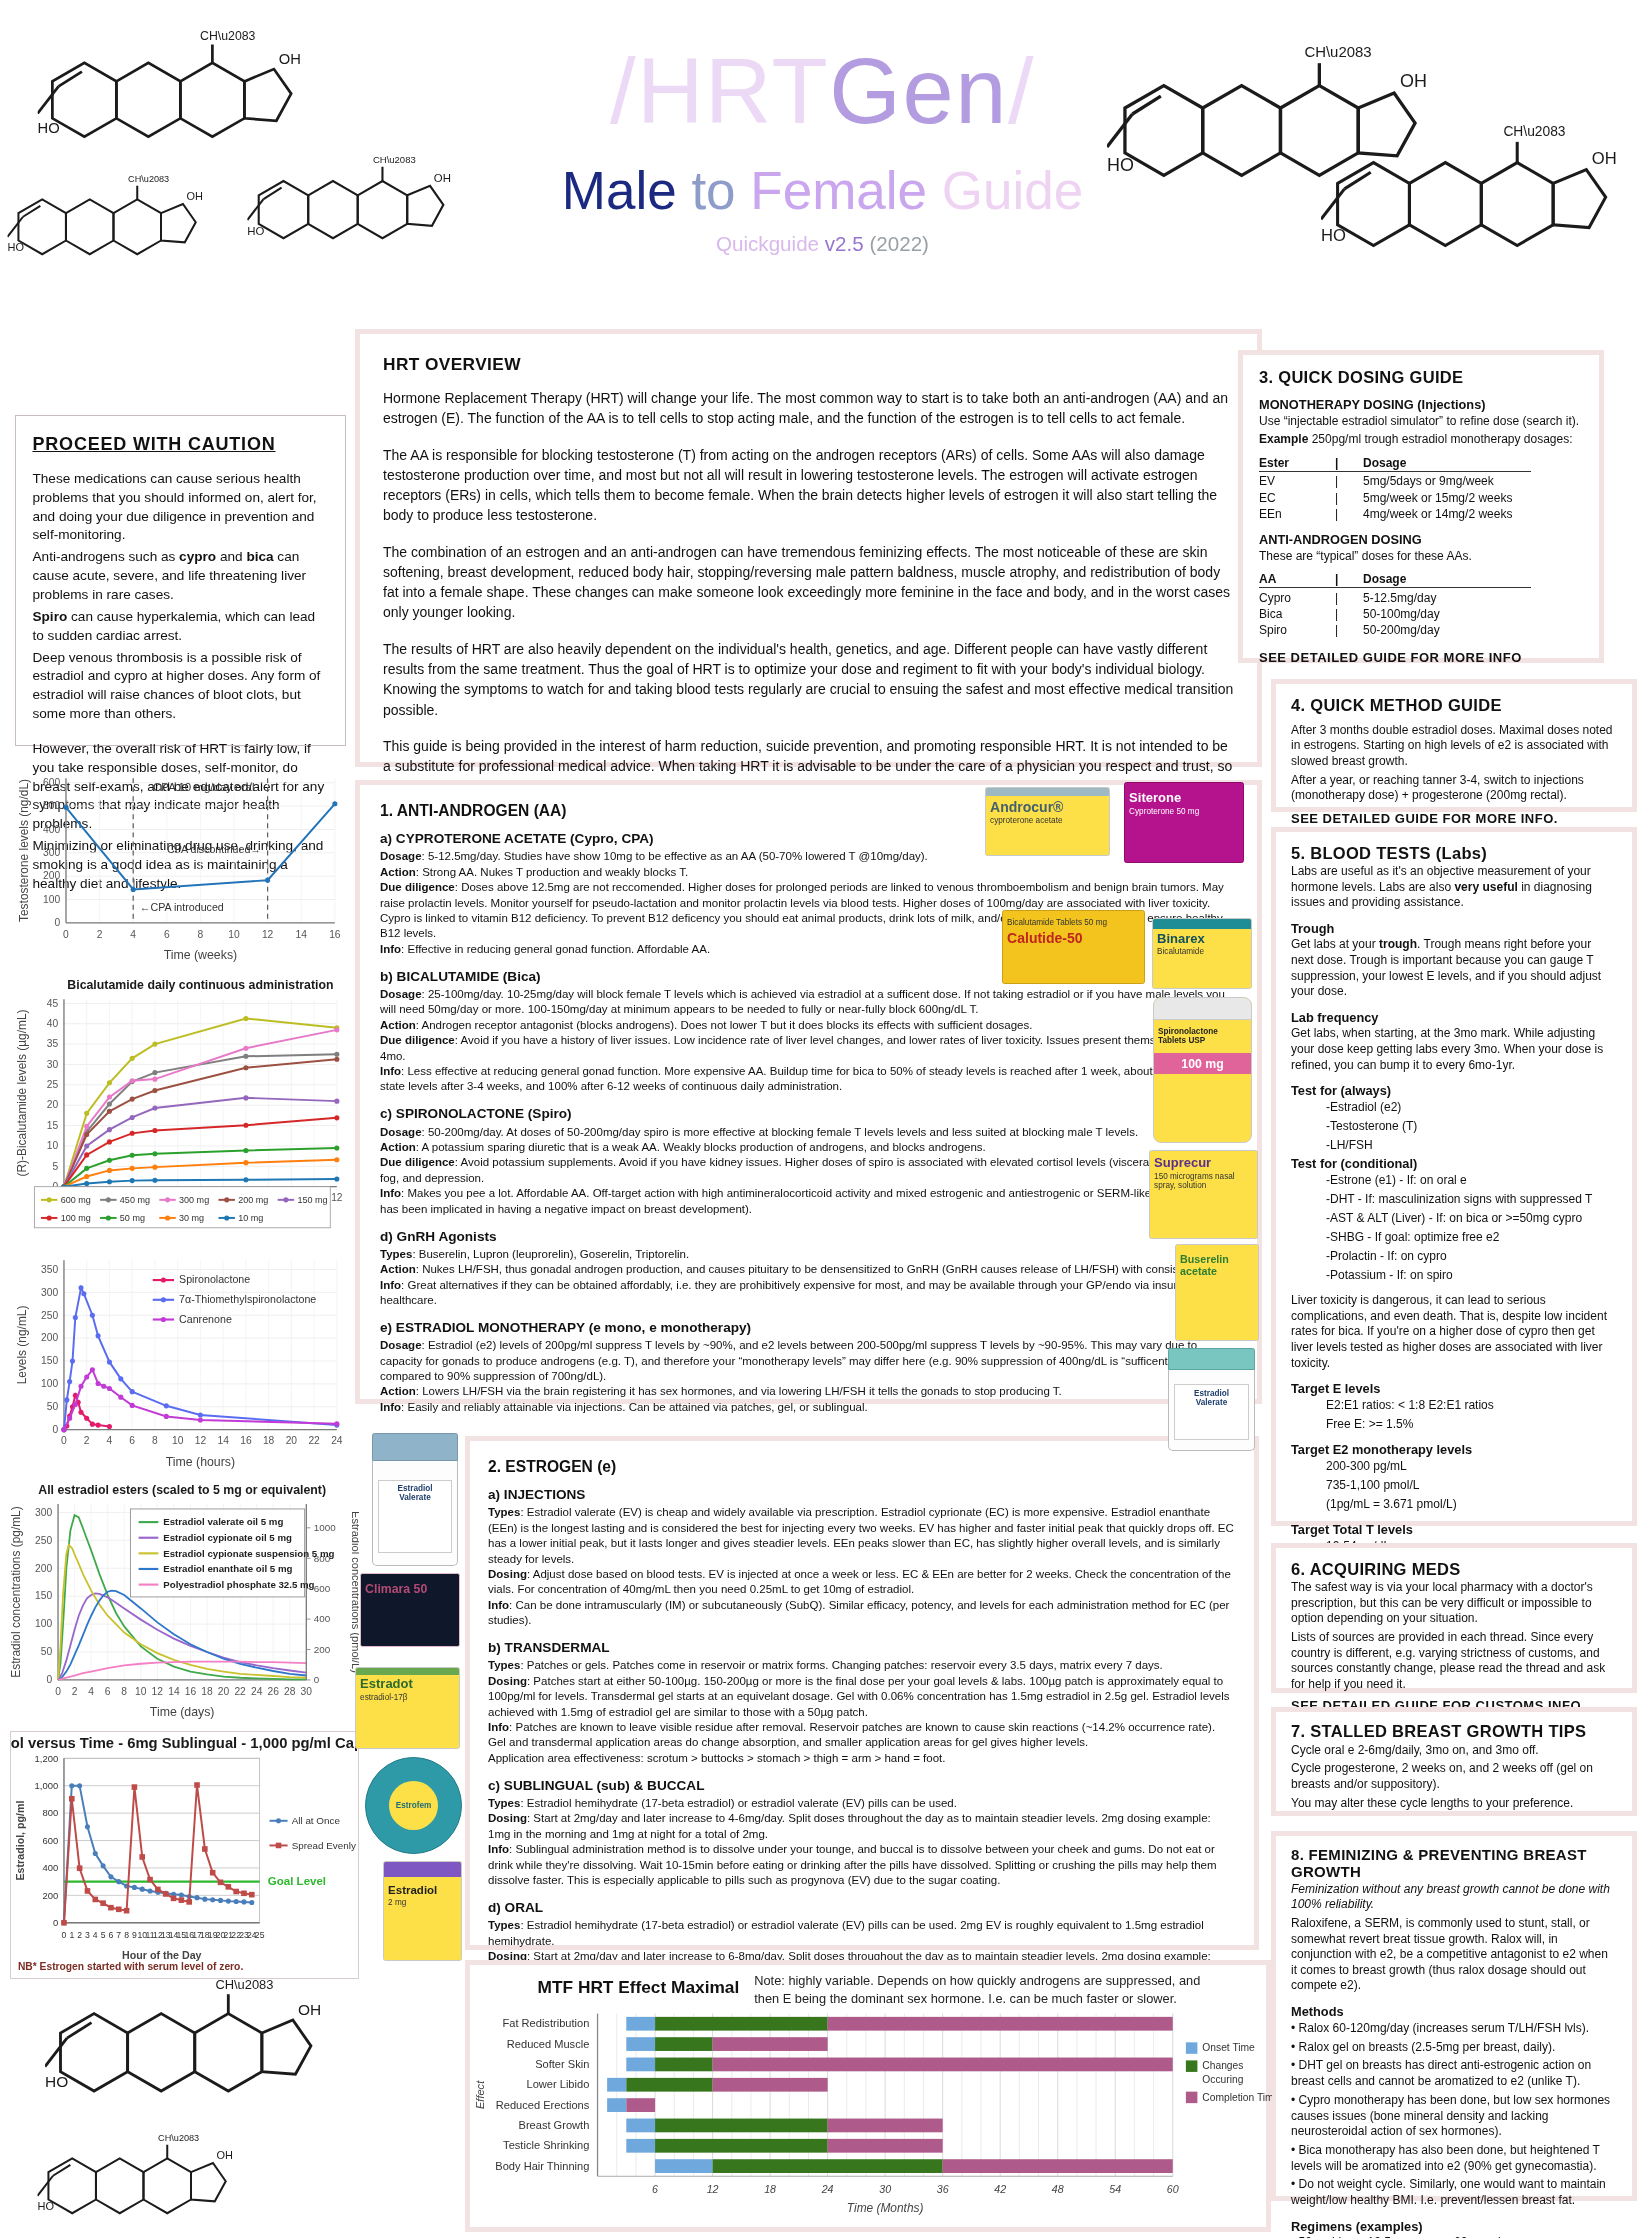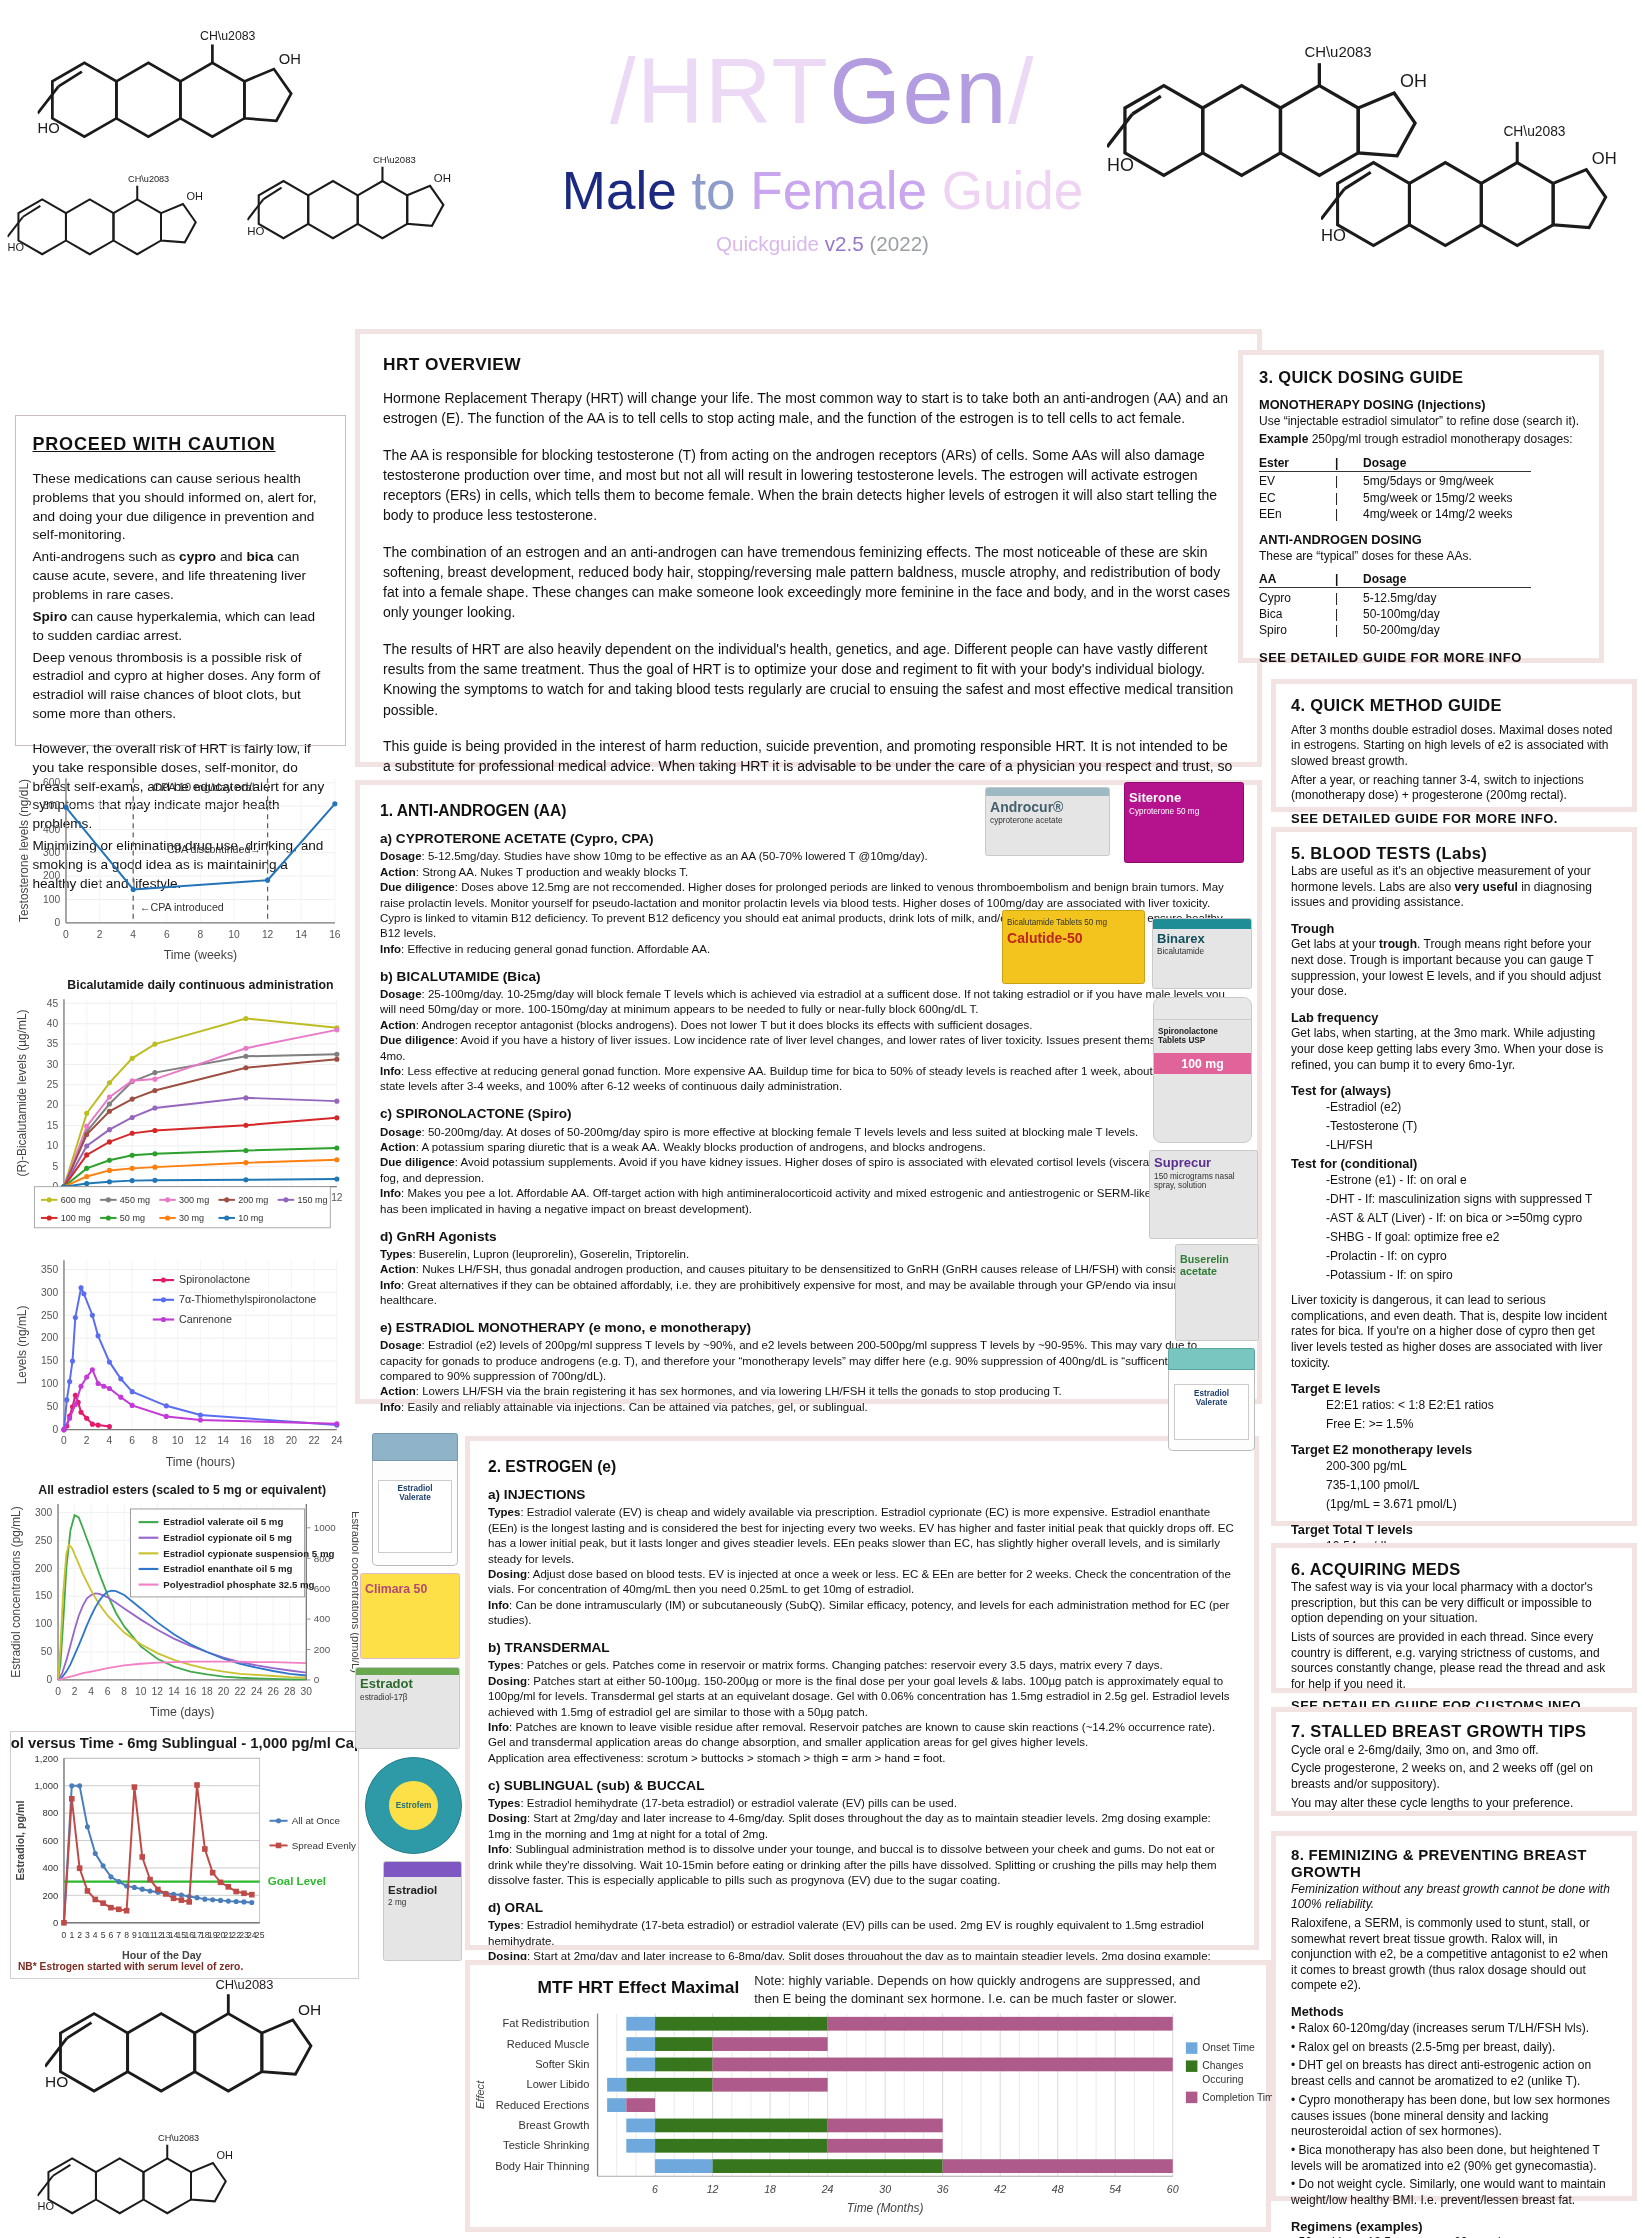--- a/index.html
+++ b/index.html
@@ -31,21 +31,21 @@
   .rcol .trow .c1{width:76px}
   .rcol .trow .sep{width:28px}
   .rcol .trow.head{font-weight:bold;border-bottom:1.2px solid #333;margin-bottom:1.6px;width:272px}
   .rcol .ind{padding-left:35px}
   .rcol .it{font-style:italic}
   svg text{font-family:"Liberation Sans",sans-serif}
   .tlhead{display:flex;align-items:flex-start}
   .tlhead .t{font-size:17.3px;font-weight:bold;margin:5px 15px 0 66px;white-space:nowrap}
   .tlhead .n{font-size:12.8px;line-height:1.4;color:#222}
   
-  .med{position:absolute;box-sizing:border-box;background:#e5e5e5;border:0.8px solid #c9c9c9;
+  .med{position:absolute;box-sizing:border-box;background:#fde047;border:0.8px solid #c9c9c9;
        overflow:hidden;font-size:9px;line-height:1.15;border-radius:2.5px}
   .med .band{width:100%}
   .med .t1{font-weight:bold;padding:2.5px 4.1px 0 4.1px}
   .med .t2{padding:0.8px 4.1px;font-size:8.2px;color:#333}
   .vial{position:absolute;box-sizing:border-box}
   .vial .cap{height:20%;background:#8fb3c8;border:0.8px solid #7797ab;border-radius:2.5px 2.5px 0 0}
   .vial .bodyv{height:80%;background:#fdfdfd;border:0.8px solid #bbb;border-top:none;border-radius:0 0 5px 5px;position:relative}
   .vial .lab{position:absolute;left:6%;right:6%;top:18%;bottom:12%;background:#fff;border:0.8px solid #ccc;
              font-size:8.2px;font-weight:bold;color:#1d3d6b;padding:3.3px 2.5px;text-align:center}
 </style>
@@ -945,21 +945,21 @@
         <div class="lab">Estradiol Valerate</div>
       </div>
   </div>
 
   <div class="vial" style="left:372px;top:1433px;width:86px;height:130px">
     <div class="cap"></div>
     <div class="bodyv">
         <div class="lab">Estradiol Valerate</div>
       </div>
   </div>
-  <div class="med" style="left:360px;top:1573px;width:100px;height:86px;background:#fde047;border-color:#e3b9c9">
+  <div class="med" style="left:360px;top:1573px;width:100px;height:74px;background:#0f172a;border-color:#e3b9c9">
     <div class="t1" style="color:#b24a74;font-size:12.3px;padding-top:8.2px">Climara 50</div>
   </div>
   <div class="med" style="left:355px;top:1667px;width:105px;height:82px">
     <div class="band" style="height:6.6px;background:#6aa84f"></div>
     <div class="t1" style="color:#2d6a2d;font-size:13px">Estradot</div>
     <div class="t2">estradiol-17β</div>
   </div>
   <div class="med" style="left:365px;top:1757px;width:97px;height:97px;border-radius:50%;background:#2e9aa8;border-color:#1f7c88">
     <div style="position:absolute;left:24%;top:24%;width:52%;height:52%;border-radius:50%;background:#fde047;
                 display:flex;align-items:center;justify-content:center;font-size:8.2px;font-weight:bold;color:#1f6c77">Estrofem</div>

